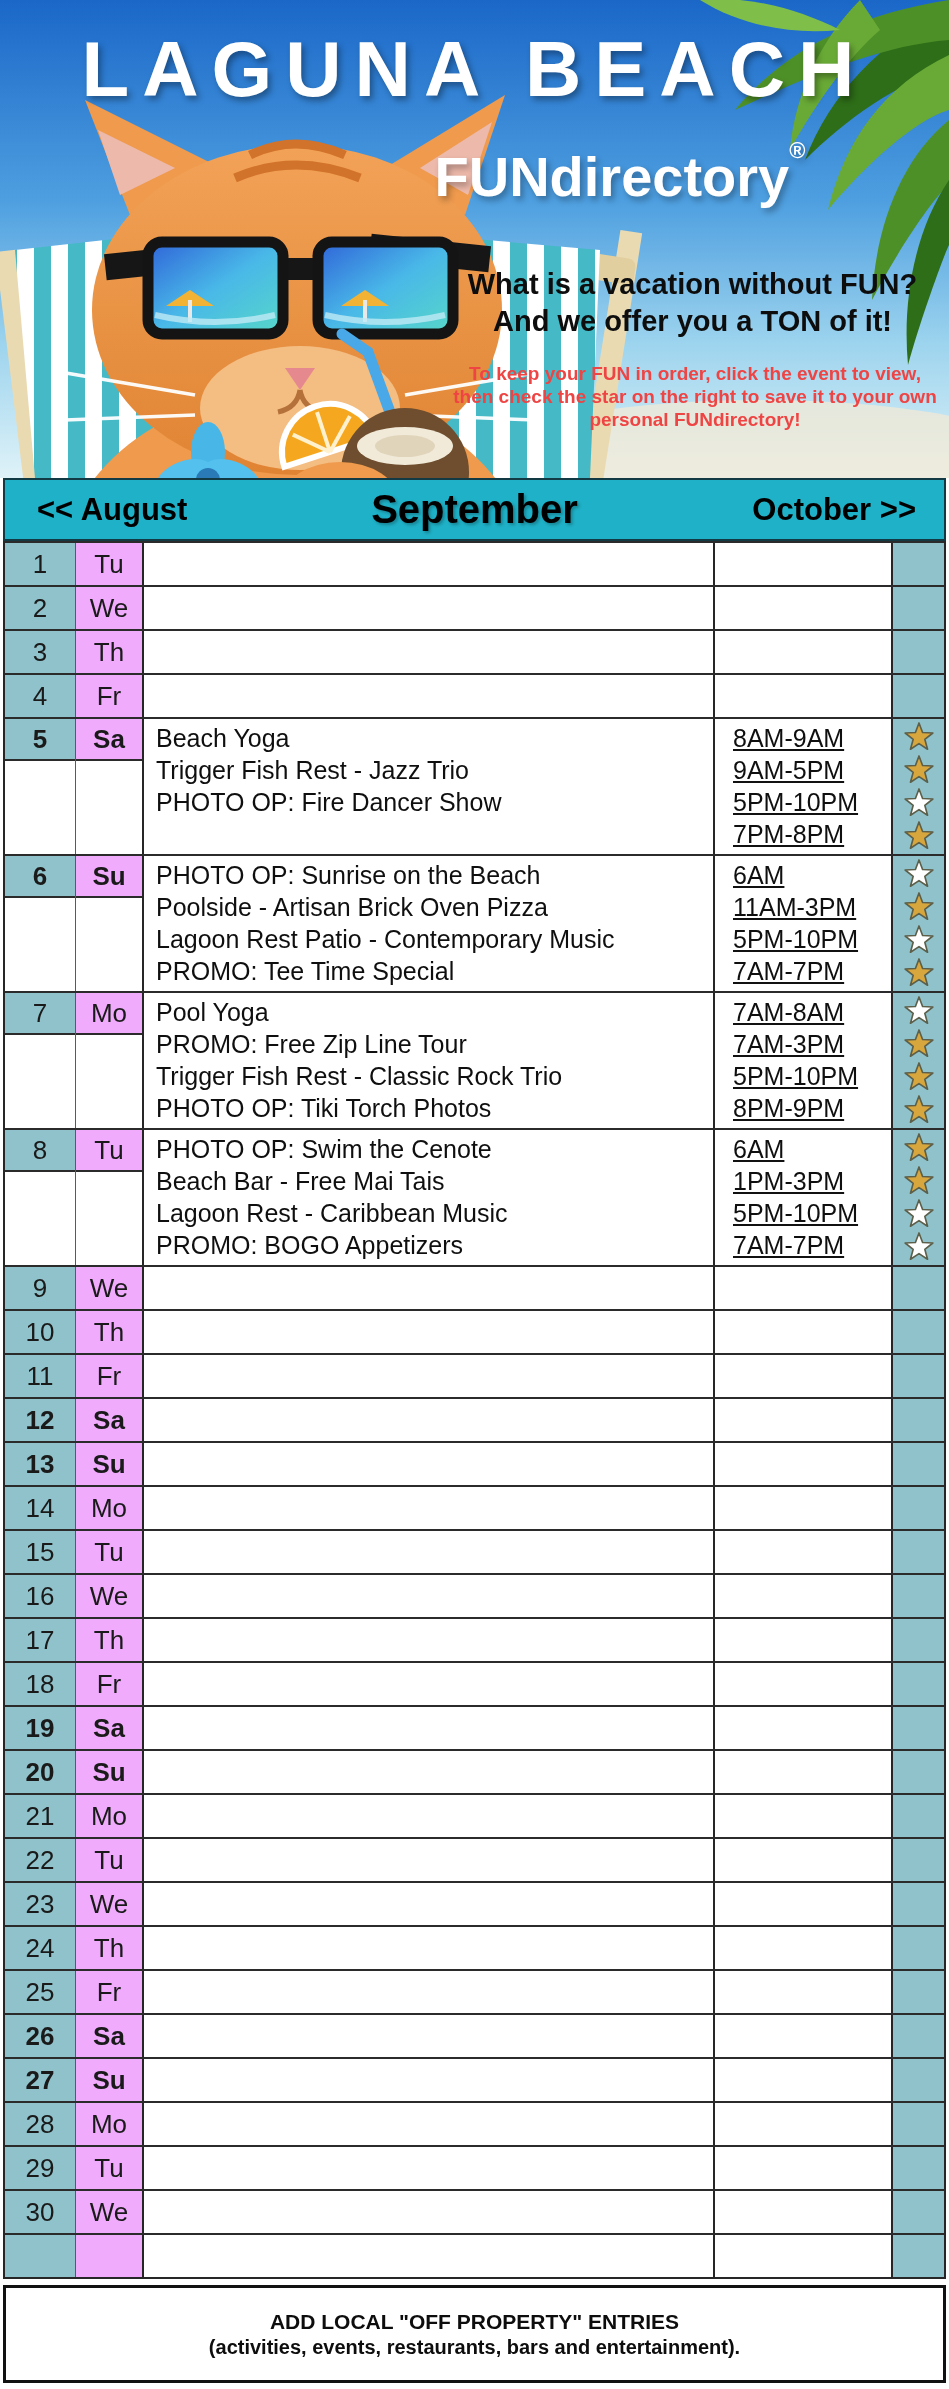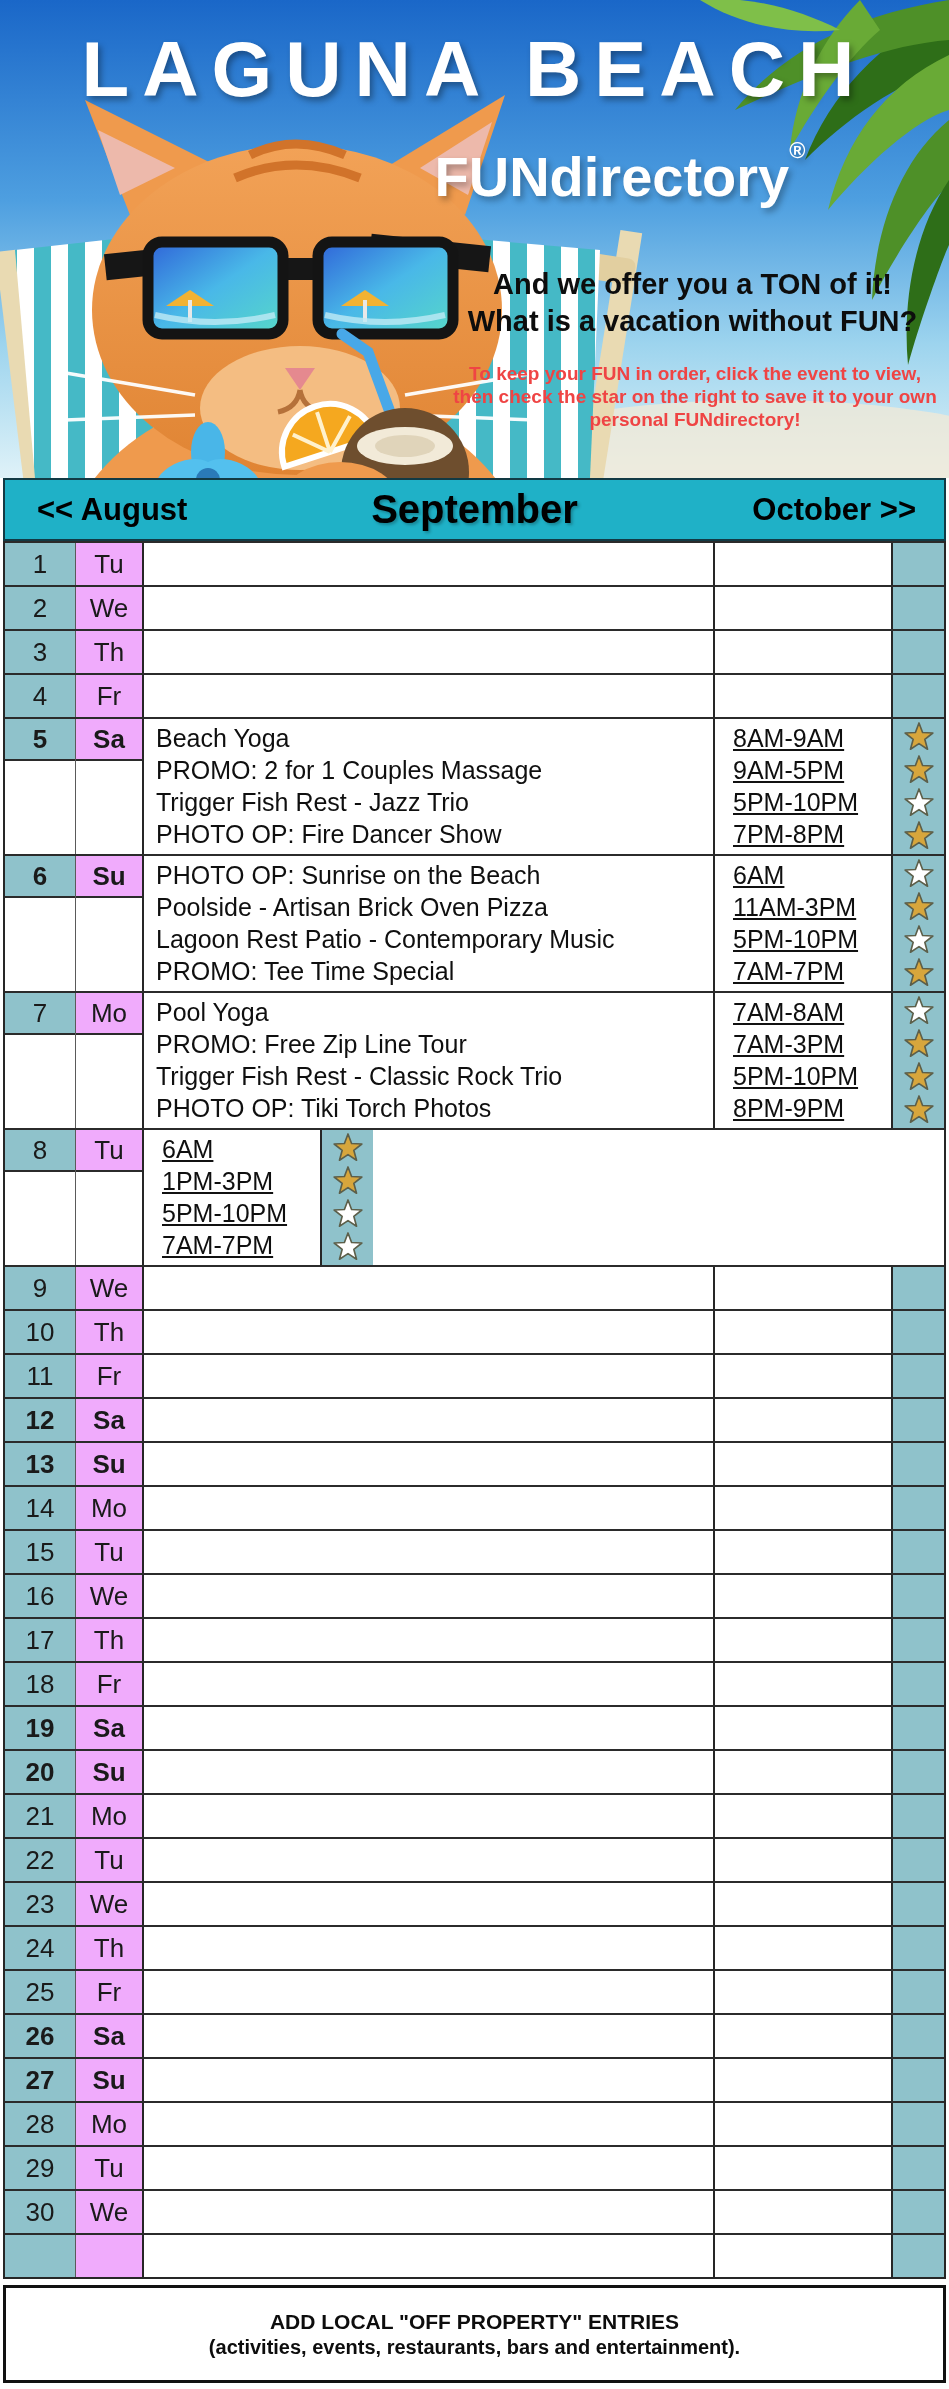--- a/index.html
+++ b/index.html
@@ -169,22 +169,22 @@
           <circle cx="208" cy="480" r="12" fill="#2a7ab8"></circle>
         </g>
       </g>
     </svg>
 
     <div class="hero-title">LAGUNA BEACH</div>
     <div class="hero-brand">
       <span>FUNdirectory</span><sup>®</sup>
     </div>
     <div class="hero-tagline">
+      <div>What is a vacation without FUN?</div>
       <div>And we offer you a TON of it!</div>
-      <div>What is a vacation without FUN?</div>
     </div>
     <div class="hero-instructions">To keep your FUN in order, click the event to view, then check the star on the right to save it to your own personal FUNdirectory!</div>
   </div>
 
   <div class="monthbar">
     <span class="prev">&lt;&lt; August</span>
     <span class="current">September</span>
     <span class="next">October &gt;&gt;</span>
   </div>
 
@@ -255,21 +255,20 @@
             <span>5</span>
           </div>
       </div>
       <div class="cell-day">
         <div class="chip day-chip">
             <span>Sa</span>
           </div>
       </div>
       <div class="cell-events">
           <div class="event-name">Beach Yoga</div>
-          <div class="event-name">PROMO: 2 for 1 Couples Massage</div>
           <div class="event-name">Trigger Fish Rest - Jazz Trio</div>
           <div class="event-name">PHOTO OP: Fire Dancer Show</div>
         </div>
       <div class="cell-times">
           <div class="event-time">8AM-9AM</div>
           <div class="event-time">9AM-5PM</div>
           <div class="event-time">5PM-10PM</div>
           <div class="event-time">7PM-8PM</div>
         </div>
       <div class="cell-stars">
@@ -367,20 +366,26 @@
       <div class="cell-num">
         <div class="chip num-chip">
             <span>8</span>
           </div>
       </div>
       <div class="cell-day">
         <div class="chip day-chip">
             <span>Tu</span>
           </div>
       </div>
+      <div class="cell-events">
+          <div class="event-name">PHOTO OP:  Swim the Cenote</div>
+          <div class="event-name">Beach Bar - Free Mai Tais</div>
+          <div class="event-name">Lagoon Rest - Caribbean Music</div>
+          <div class="event-name">PROMO:  BOGO Appetizers</div>
+        </div>
       <div class="cell-times">
           <div class="event-time">6AM</div>
           <div class="event-time">1PM-3PM</div>
           <div class="event-time">5PM-10PM</div>
           <div class="event-time">7AM-7PM</div>
         </div>
       <div class="cell-stars">
           <svg class="star gold" viewBox="0 0 34 32">
             <path d="M17 2 L20.7 11.9 L31.3 12.4 L23 18.9 L25.8 29.1 L17 23.3 L8.2 29.1 L11 18.9 L2.7 12.4 L13.3 11.9 Z"></path>
           </svg>

